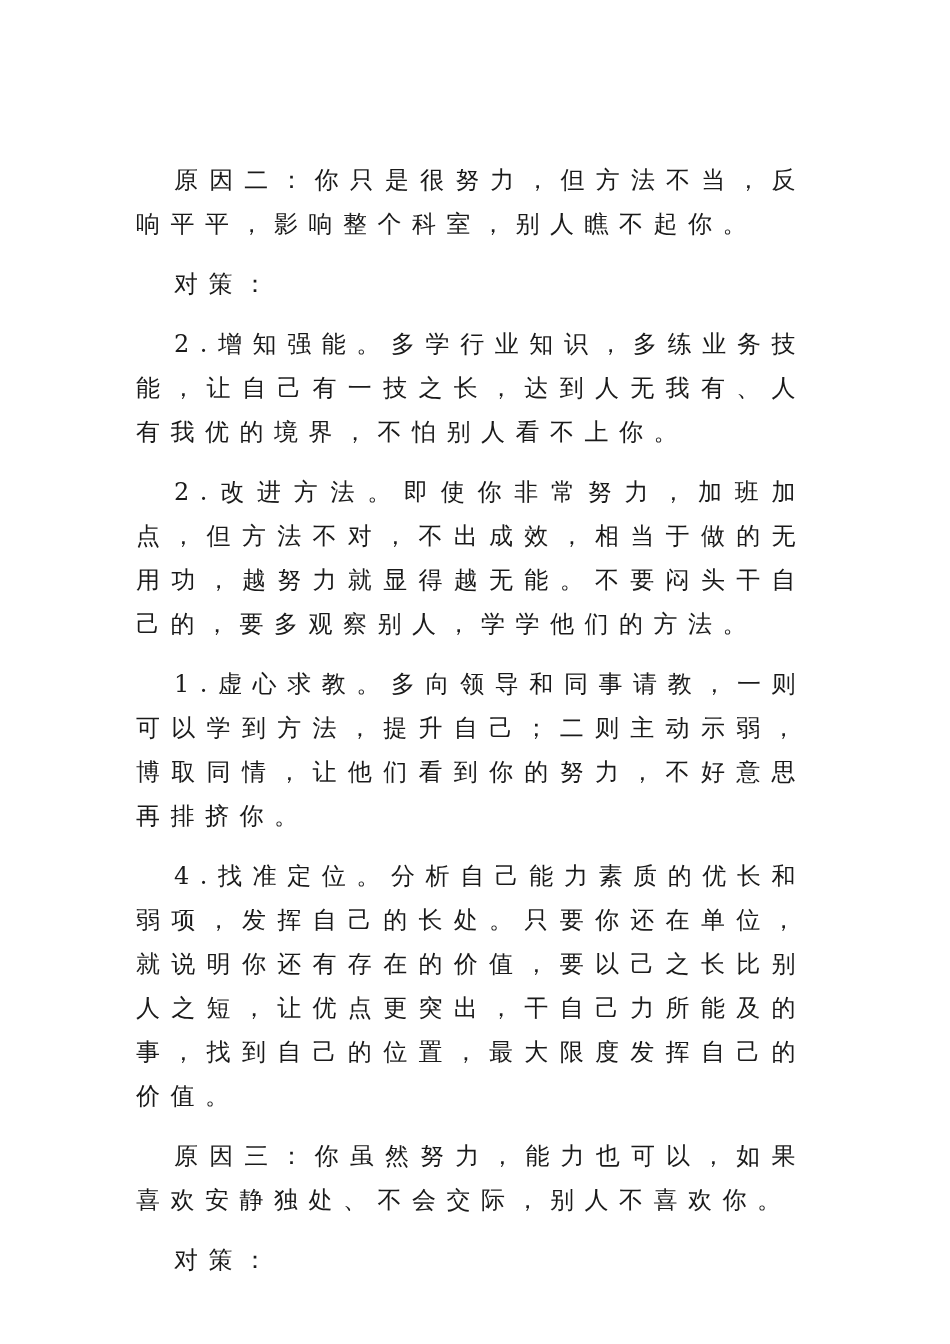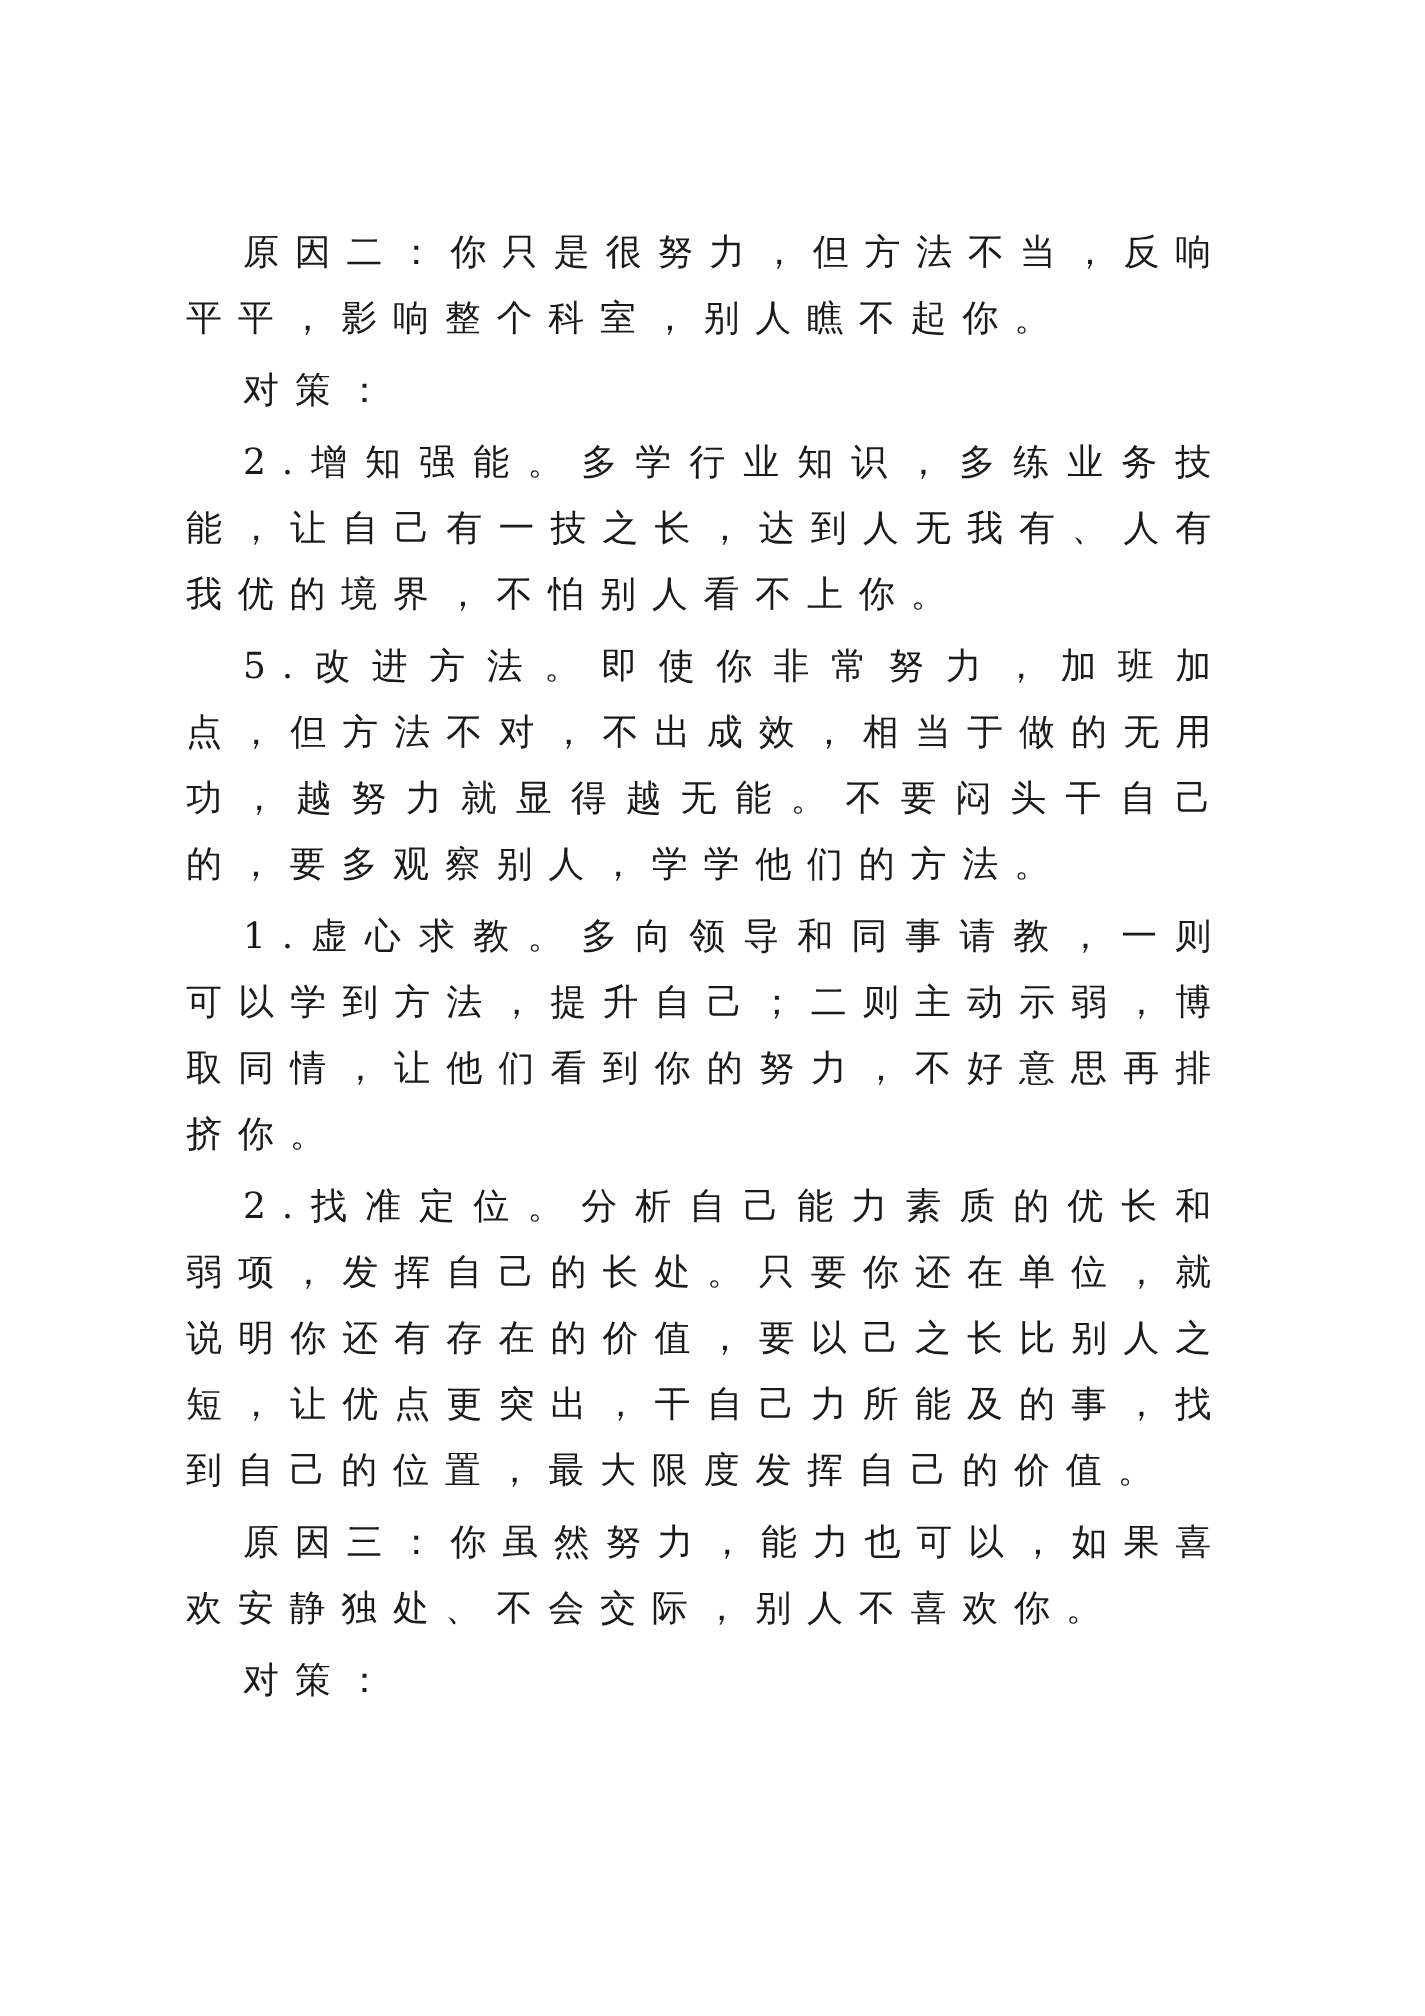--- a/index.html
+++ b/index.html
@@ -18,33 +18,33 @@
       left: 120px;
       top: 142px;
       width: 702px;
       color: #1a1a1a;
       font-family: "DejaVu Serif", "Liberation Serif", serif;
       font-size: 24px;
       line-height: 44px;
       letter-spacing: 10.5px;
     }
     .para {
-      margin: 4px;
+      margin: 16px;
       padding: 0;
       text-indent: 38px;
       text-align: justify;
       text-align-last: left;
       word-break: break-all;
     }
   </style>
 </head>
 <body>
 
 <div class="page">
   <p class="para">原因二：你只是很努力，但方法不当，反响平平，影响整个科室，别人瞧不起你。</p>
   <p class="para">对策：</p>
   <p class="para">2.增知强能。多学行业知识，多练业务技能，让自己有一技之长，达到人无我有、人有我优的境界，不怕别人看不上你。</p>
-  <p class="para">5.改进方法。即使你非常努力，加班加点，但方法不对，不出成效，相当于做的无用功，越努力就显得越无能。不要闷头干自己的，要多观察别人，学学他们的方法。</p>
+  <p class="para">2.改进方法。即使你非常努力，加班加点，但方法不对，不出成效，相当于做的无用功，越努力就显得越无能。不要闷头干自己的，要多观察别人，学学他们的方法。</p>
   <p class="para">1.虚心求教。多向领导和同事请教，一则可以学到方法，提升自己；二则主动示弱，博取同情，让他们看到你的努力，不好意思再排挤你。</p>
-  <p class="para">2.找准定位。分析自己能力素质的优长和弱项，发挥自己的长处。只要你还在单位，就说明你还有存在的价值，要以己之长比别人之短，让优点更突出，干自己力所能及的事，找到自己的位置，最大限度发挥自己的价值。</p>
+  <p class="para">4.找准定位。分析自己能力素质的优长和弱项，发挥自己的长处。只要你还在单位，就说明你还有存在的价值，要以己之长比别人之短，让优点更突出，干自己力所能及的事，找到自己的位置，最大限度发挥自己的价值。</p>
   <p class="para">原因三：你虽然努力，能力也可以，如果喜欢安静独处、不会交际，别人不喜欢你。</p>
   <p class="para">对策：</p>
 </div>
 
 </body></html>

